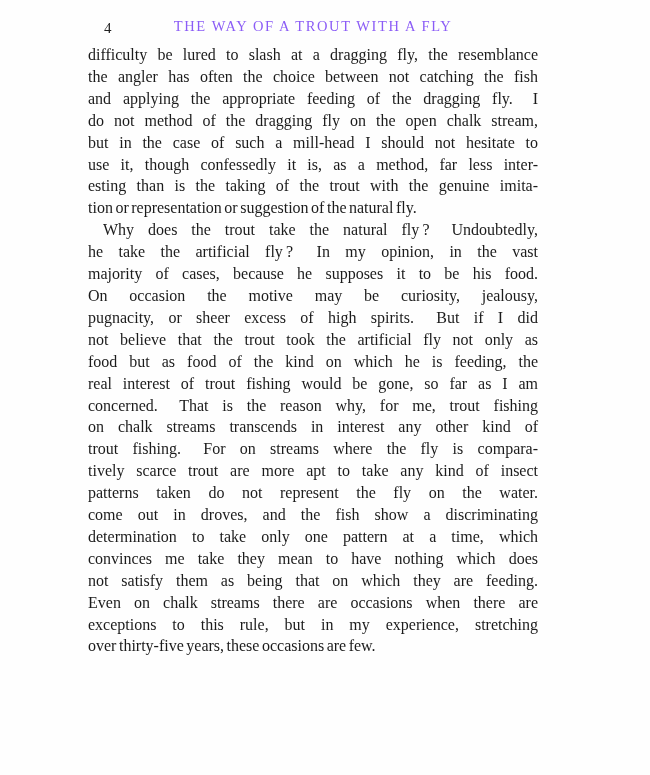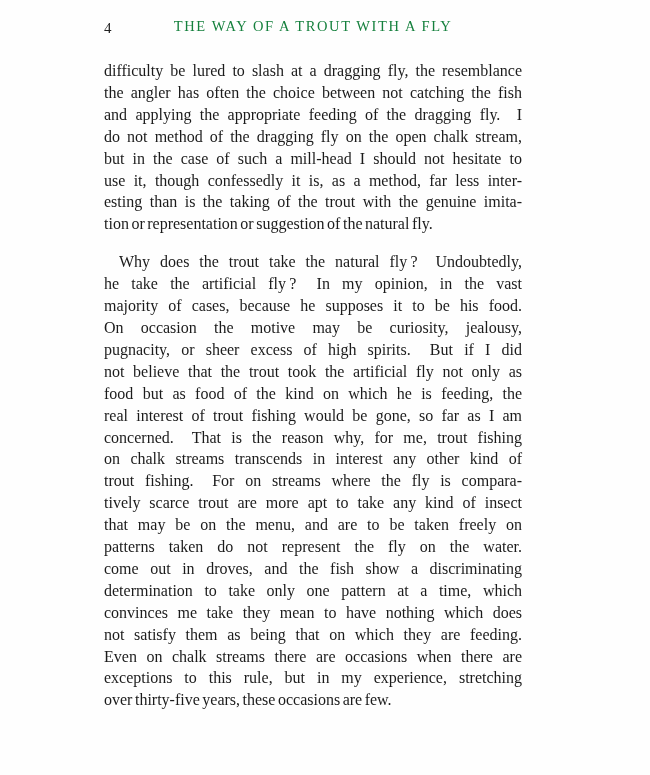--- a/index.html
+++ b/index.html
@@ -27,33 +27,33 @@
     position: absolute;
     left: 16px;
     top: 2px;
     font-size: 15px;
     color: #222;
   }
   .running-title {
     text-align: center;
     font-size: 14.5px;
     letter-spacing: 1.6px;
-    color: #15803d;
+    color: #8b5cf6;
     white-space: nowrap;
   }
   .body-text {
     position: absolute;
     left: 88px;
     top: 44px;
     width: 450px;
     font-size: 16px;
     line-height: 21.9px;
     word-spacing: -1.5px;
   }
-  .paragraph { margin: 16px; }
+  .paragraph { margin: 0; }
   .line {
     text-align: justify;
     text-align-last: justify;
     -moz-text-align-last: justify;
     white-space: normal;
   }
   .line.para-end {
     text-align-last: left;
     -moz-text-align-last: left;
   }
@@ -90,21 +90,20 @@
       <div class="line">majority of cases, because he supposes it to be his food.</div>
       <div class="line">On occasion the motive may be curiosity, jealousy,</div>
       <div class="line">pugnacity, or sheer excess of high spirits.  But if I did</div>
       <div class="line">not believe that the trout took the artificial fly not only as</div>
       <div class="line">food but as food of the kind on which he is feeding, the</div>
       <div class="line">real interest of trout fishing would be gone, so far as I am</div>
       <div class="line">concerned.  That is the reason why, for me, trout fishing</div>
       <div class="line">on chalk streams transcends in interest any other kind of</div>
       <div class="line">trout fishing.  For on streams where the fly is compara-</div>
       <div class="line">tively scarce trout are more apt to take any kind of insect</div>
-      <div class="line">that may be on the menu, and are to be taken freely on</div>
       <div class="line">patterns taken do not represent the fly on the water.</div>
       <div class="line">come out in droves, and the fish show a discriminating</div>
       <div class="line">determination to take only one pattern at a time, which</div>
       <div class="line">convinces me take they mean to have nothing which does</div>
       <div class="line">not satisfy them as being that on which they are feeding.</div>
       <div class="line">Even on chalk streams there are occasions when there are</div>
       <div class="line">exceptions to this rule, but in my experience, stretching</div>
       <div class="line para-end">over thirty-five years, these occasions are few.</div>
     </div>
 

